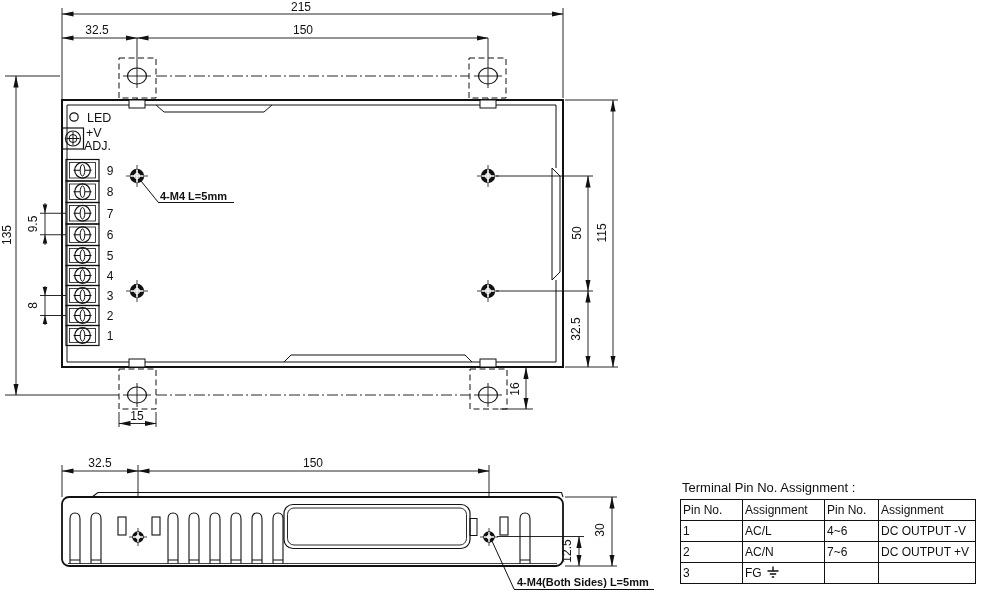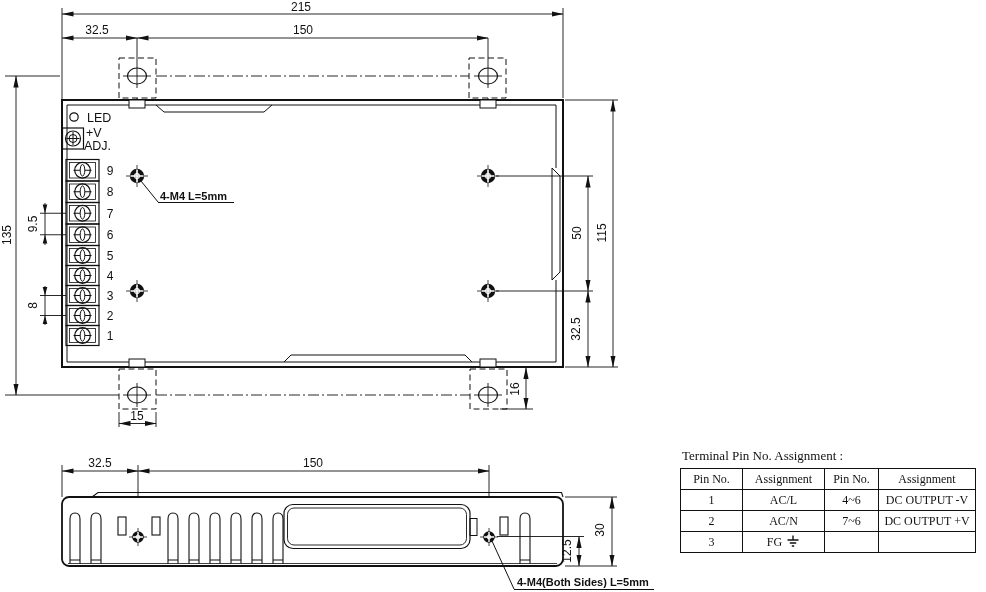--- a/index.html
+++ b/index.html
@@ -5,25 +5,25 @@
   html,body{margin:0;padding:0;background:#fff;}
   .stage{position:relative;width:986px;height:592px;background:#fff;overflow:hidden;
          font-family:"Liberation Sans",sans-serif;color:#111;}
   .drawing{position:absolute;left:0;top:0;}
   svg text{font-family:"Liberation Sans",sans-serif;fill:#111;}
   .dim{font-size:12px;}
   .lbl{font-size:12.5px;}
   .note{font-size:11px;font-weight:bold;}
   .tnum{font-size:12px;}
   
-  .pin-panel{position:absolute;left:680px;top:448px;width:304px;font-family:Liberation Serif, serif;}
+  .pin-panel{position:absolute;left:680px;top:480px;width:304px;}
   .pin-title{font-size:13px;margin:0 0 4px 2px;white-space:nowrap;}
   table.pins{border-collapse:collapse;border:1.6px solid #111;table-layout:fixed;}
   table.pins th,table.pins td{border:1.2px solid #111;font-size:12px;font-weight:normal;
-      text-align:center;padding:1px 2px;height:18px;white-space:nowrap;overflow:hidden;}
+      text-align:left;padding:1px 2px;height:18px;white-space:nowrap;overflow:hidden;}
   .gnd{display:inline-block;vertical-align:-2px;margin-left:4px;}
 </style>
 </head>
 <body>
 
 <div class="stage">
 <svg class="drawing" width="986" height="592" viewBox="0 0 986 592">
   <defs>
     <marker id="arr" viewBox="0 0 12 6" refX="11.5" refY="3" markerWidth="12" markerHeight="6" orient="auto-start-reverse" markerUnits="userSpaceOnUse">
       <path d="M12,3 L0,0.4 L0,5.6 Z" fill="#111"></path>

